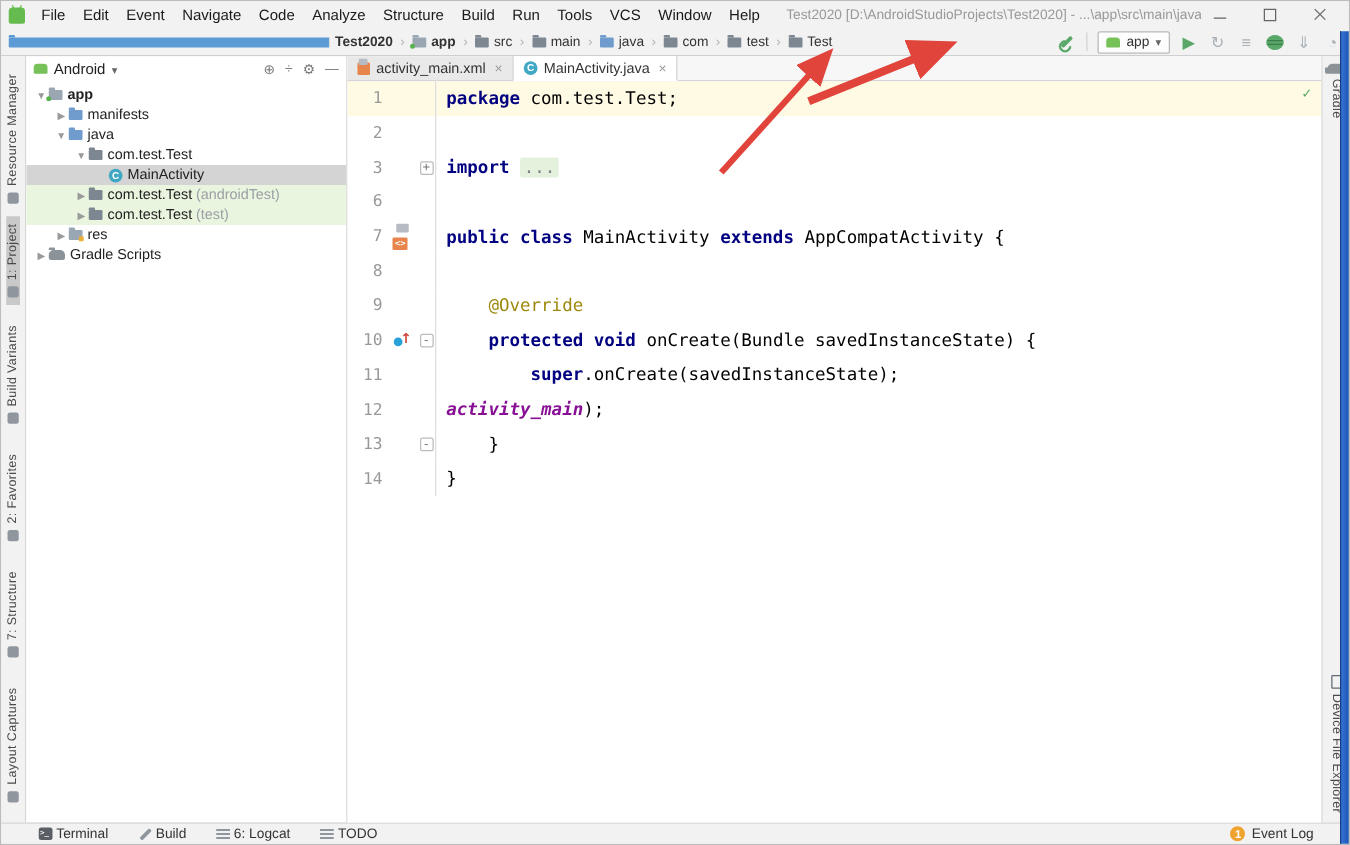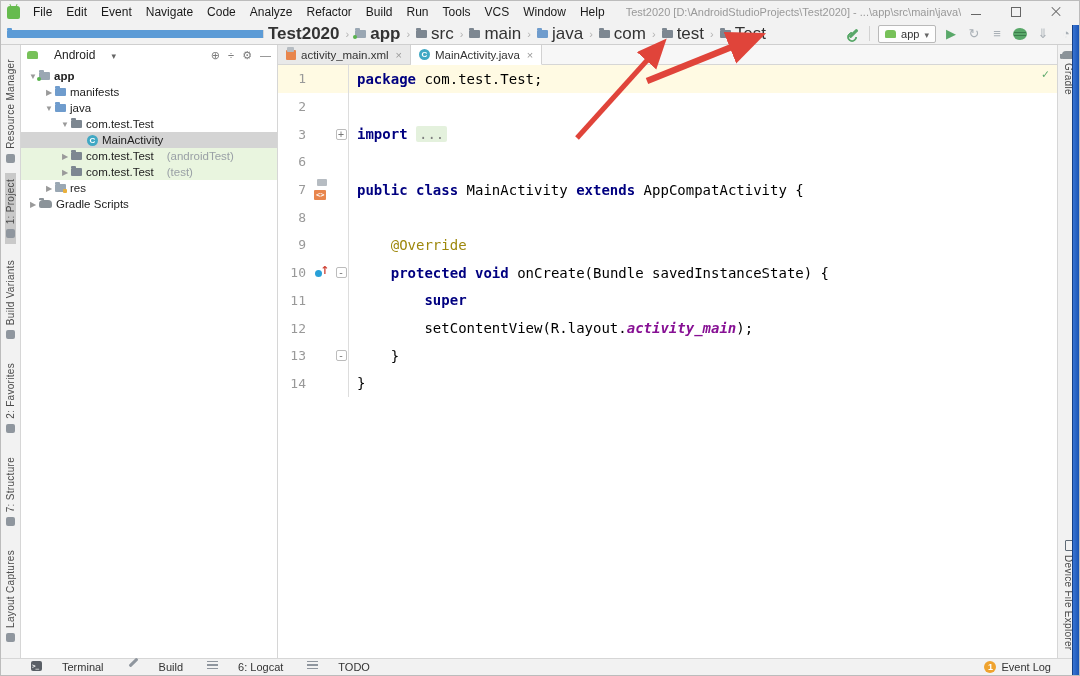--- a/index.html
+++ b/index.html
@@ -17,21 +17,21 @@
   .wintitle { font-size:11px; color:#999; margin-left:14px; white-space:nowrap; overflow:hidden; flex:1; }
   .winbtns { display:flex; align-items:center; gap:30px; padding:0 18px 0 10px; }
   .wb { display:inline-block; position:relative; width:10px; height:10px; }
   .wb-min::before { content:""; position:absolute; left:0; right:0; top:7px; height:1px; background:#666; }
   .wb-max::before { content:""; position:absolute; inset:0; border:1px solid #666; }
   .wb-close::before,.wb-close::after { content:""; position:absolute; left:-1px; top:4px; width:12px; height:1px; background:#666; }
   .wb-close::before { transform:rotate(45deg); } .wb-close::after { transform:rotate(-45deg); }
 
   
   .toolbar { height:22px; display:flex; align-items:center; padding:0 6px; background:#f2f2f2; border-bottom:1px solid #cfcfcf; flex:0 0 auto; }
-  .crumbs { display:flex; align-items:center; font-size:17px; color:#333; }
+  .crumbs { display:flex; align-items:center; font-size:11px; color:#333; }
   .crumb { display:flex; align-items:center; }
   .crumb:not(:first-child)::before { content:"›"; color:#b3b3b3; margin:0 6px; font-size:11px; }
   .crumb .lbl { margin-left:4px; }
   .crumb.bold .lbl { font-weight:bold; }
   .fo { display:inline-block; width:11px; height:8px; border-radius:1px; position:relative; background:#9aa7b3; }
   .fo::before { content:""; position:absolute; top:-2px; left:0; width:5px; height:2px; border-radius:1px 1px 0 0; background:inherit; }
   .fo.project { background:#5c9bd6; }
   .fo.module  { background:#9aa7b3; }
   .fo.module::after { content:""; position:absolute; bottom:-1px; left:-2px; width:4px; height:4px; border-radius:50%; background:#58b34c; }
   .fo.folder-blue { background:#6f9ccd; }
@@ -60,31 +60,31 @@
   .main { flex:1; display:flex; min-height:0; }
   .lbar { width:20px; background:#f2f2f2; border-right:1px solid #d6d6d6; display:flex; flex-direction:column; align-items:center; }
   .vtext { writing-mode:vertical-rl; transform:rotate(180deg); font-size:10px; color:#4a4a4a; letter-spacing:.3px; white-space:nowrap; }
   .ltab { display:flex; flex-direction:column; align-items:center; gap:5px; padding:6px 0; width:100%; }
   .ltab.active { background:#c9c9c9; }
   .sbico { width:9px; height:9px; background:#8f969e; border-radius:2px; }
   .lbar-top { display:flex; flex-direction:column; align-items:center; padding-top:8px; gap:4px; }
   .lbar-bottom { margin-top:auto; display:flex; flex-direction:column; align-items:center; gap:12px; padding-bottom:10px; }
 
   .project { width:257px; background:#fff; border-right:1px solid #d6d6d6; display:flex; flex-direction:column; }
-  .phead { height:20px; display:flex; align-items:center; gap:16px; padding:0 6px; font-size:12px; color:#222; flex:0 0 auto; }
+  .phead { height:20px; display:flex; align-items:center; gap:5px; padding:0 6px; font-size:12px; color:#222; flex:0 0 auto; }
   .phicons { margin-left:auto; display:flex; align-items:center; gap:8px; color:#7a7a7a; font-size:11px; }
   .phico { cursor:default; }
   .tree { flex:1; overflow:hidden; padding-top:3px; font-size:11.5px; }
   .trow { height:16px; display:flex; align-items:center; white-space:nowrap; }
   .trow.selected { background:#d4d4d4; }
   .trow.green { background:#e9f5df; }
   .tarrow { width:12px; text-align:center; font-size:8px; color:#9a9a9a; flex:0 0 auto; }
   .trow .lbl { margin-left:4px; color:#222; }
   .trow.bold .lbl { font-weight:bold; }
-  .trow .sfx { color:#9aa0a6; margin-left:13px; }
+  .trow .sfx { color:#9aa0a6; margin-left:3px; }
   .cls-ico { display:inline-block; width:11px; height:11px; border-radius:50%; background:#40a8c4; color:#fff; font:bold 8px/11px "Liberation Sans",sans-serif; text-align:center; }
 
   .editor { flex:1; display:flex; flex-direction:column; background:#fff; min-width:0; position:relative; }
   .tabs { height:20px; background:#f7f7f7; border-bottom:1px solid #d6d6d6; display:flex; align-items:stretch; flex:0 0 auto; }
   .tab { display:flex; align-items:center; gap:5px; padding:0 8px; font-size:11.5px; color:#333; background:#e9e9e9; border-right:1px solid #d2d2d2; }
   .tab.active { background:#fff; border-bottom:1px solid #fff; margin-bottom:-1px; }
   .tab .close { color:#9a9a9a; font-size:11px; margin-left:2px; }
   .xml-ico { display:inline-block; width:10px; height:10px; background:#e8854c; border-radius:1px; position:relative; }
   .xml-ico::before { content:""; position:absolute; top:-3px; left:1px; width:7px; height:5px; background:#b6bcc2; border-radius:1px; }
 
@@ -114,21 +114,21 @@
   .rtab { display:flex; flex-direction:column; align-items:center; gap:4px; padding:6px 0; }
   .rtab.bottom { margin-top:auto; padding-bottom:8px; }
   .eleph { width:13px; height:8px; background:#8b9399; border-radius:4px 4px 1px 1px; position:relative; }
   .eleph::after { content:""; position:absolute; left:-2px; top:3px; width:3px; height:5px; background:#8b9399; border-radius:0 0 2px 2px; }
   .dfe-ico { width:8px; height:11px; border:1px solid #5f6a75; border-radius:1px; }
 
   .bluestrip { position:absolute; top:24px; bottom:0; right:0; width:7px; background:linear-gradient(to right,#3c79d8,#1b55b5); box-shadow:inset 1px 0 0 #143f86; z-index:5; }
 
   
   .bottombar { height:17px; background:#f2f2f2; border-top:1px solid #d6d6d6; display:flex; align-items:center; padding:0 14px 0 30px; gap:24px; font-size:11px; color:#333; flex:0 0 auto; }
-  .twitem { display:flex; gap:20px; }
+  .twitem { display:flex; align-items:center; gap:3px; }
   .tw-terminal { width:11px; height:10px; background:#5a5f66; border-radius:2px; position:relative; }
   .tw-terminal::after { content:">_"; position:absolute; left:1px; top:0px; color:#fff; font:bold 6px/10px "DejaVu Sans Mono",monospace; }
   .tw-build { width:11px; height:3px; background:#8f969e; border-radius:1px; transform:rotate(-45deg); }
   .tw-lines { width:11px; height:9px; background:repeating-linear-gradient(#8f969e 0 1.5px, transparent 1.5px 3.5px); }
   .eventlog { margin-left:auto; margin-right:14px; display:flex; align-items:center; gap:5px; font-size:11px; color:#333; }
   .badge { width:12px; height:12px; border-radius:50%; background:#efa32f; color:#fff; font:bold 9px/12px "Liberation Sans",sans-serif; text-align:center; }
 
   .statusbar { height:13px; background:#f2f2f2; border-top:1px solid #d9d9d9; display:flex; align-items:center; padding:0 8px; gap:7px; font-size:10.5px; color:#333; flex:0 0 auto; }
   .sb-ico { width:9px; height:8px; border:1px solid #777; border-radius:1px; }
   .sb-right { margin-left:auto; display:flex; align-items:center; gap:14px; color:#555; padding-right:14px; }
@@ -146,21 +146,21 @@
 
   <div class="titlebar">
     <span class="alogo"></span>
     <nav class="menus" id="menus">
         <span class="mi">File</span>
         <span class="mi">Edit</span>
         <span class="mi">Event</span>
         <span class="mi">Navigate</span>
         <span class="mi">Code</span>
         <span class="mi">Analyze</span>
-        <span class="mi">Refactor</span>
+        <span class="mi">Structure</span>
         <span class="mi">Build</span>
         <span class="mi">Run</span>
         <span class="mi">Tools</span>
         <span class="mi">VCS</span>
         <span class="mi">Window</span>
         <span class="mi">Help</span>
       </nav>
     <span class="wintitle">Test2020 [D:\AndroidStudioProjects\Test2020] - ...\app\src\main\java\com\test\Test\MainActivity.java</span>
     <div class="winbtns">
       <span class="wb wb-min"></span>
@@ -389,27 +389,27 @@
             </span>
             <span class="fcol">
               <span class="fmark">-</span>
             </span>
             <span class="ct"><span class="tk-pl">    </span><span class="tk-kw">protected void</span><span class="tk-pl"> onCreate(Bundle savedInstanceState) {</span></span>
           </div>
           <div class="cl">
             <span class="ln">11</span>
             <span class="gut"></span>
             <span class="fcol"></span>
-            <span class="ct"><span class="tk-pl">        </span><span class="tk-kw">super</span></span>
+            <span class="ct"><span class="tk-pl">        </span><span class="tk-kw">super</span><span class="tk-pl">.onCreate(savedInstanceState);</span></span>
           </div>
           <div class="cl">
             <span class="ln">12</span>
             <span class="gut"></span>
             <span class="fcol"></span>
-            <span class="ct"><span class="tk-pl">        setContentView(R.layout.</span><span class="tk-field">activity_main</span><span class="tk-pl">);</span></span>
+            <span class="ct"><span class="tk-field">activity_main</span><span class="tk-pl">);</span></span>
           </div>
           <div class="cl">
             <span class="ln">13</span>
             <span class="gut"></span>
             <span class="fcol">
               <span class="fmark">-</span>
             </span>
             <span class="ct"><span class="tk-pl">    }</span></span>
           </div>
           <div class="cl">

